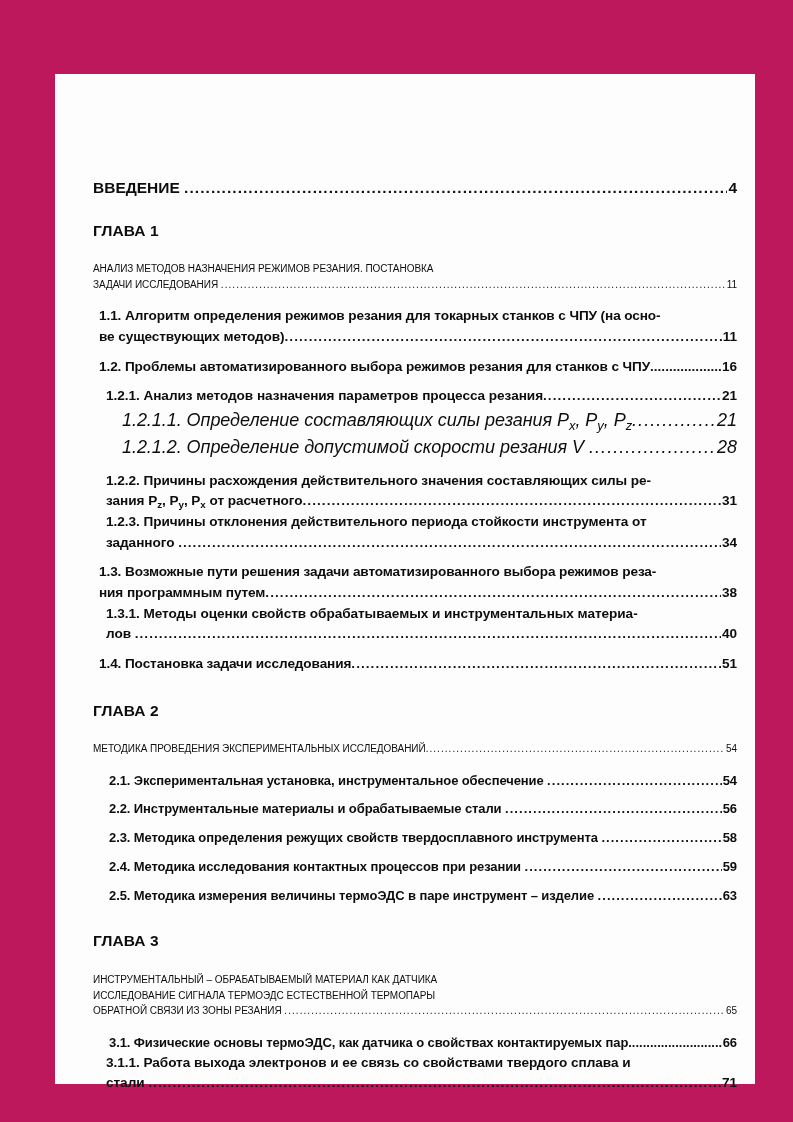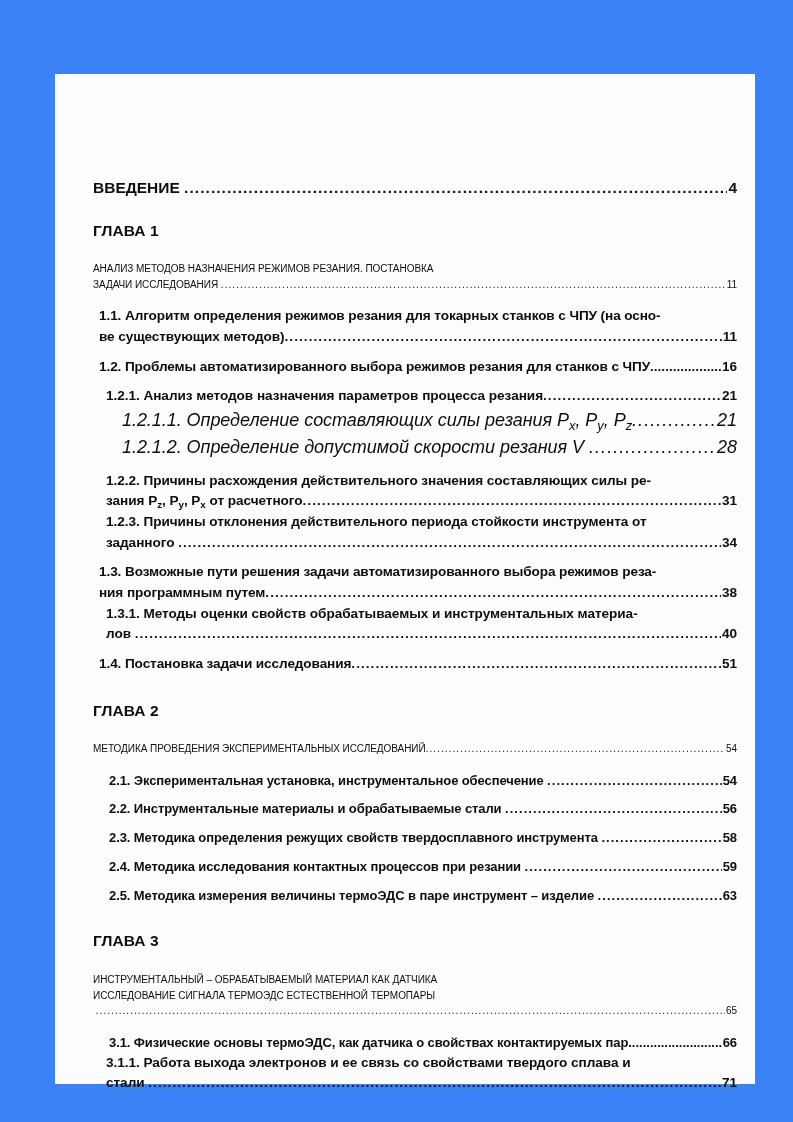--- a/index.html
+++ b/index.html
@@ -7,21 +7,21 @@
     margin: 0;
     padding: 0;
     background: #ffffff;
   }
 
   .page {
     position: relative;
     width: 793px;
     height: 1122px;
     margin: 0 auto;
-    background: #3b82f6;
+    background: #be185d;
     overflow: hidden;
     font-family: "Liberation Sans", sans-serif;
     color: #0d0d0d;
     -webkit-font-smoothing: none;
   }
 
   
   .scan-tint {
     position: absolute;
     left: 55px;
@@ -340,20 +340,21 @@
     <div class="gap-xl"></div>
 
     <div class="entry lvl-chapter-label">ГЛАВА 3</div>
 
     <div class="gap-lg"></div>
 
     <div class="entry lvl-chapter-title">
       <span class="wrapline">ИНСТРУМЕНТАЛЬНЫЙ – ОБРАБАТЫВАЕМЫЙ МАТЕРИАЛ КАК ДАТЧИКА</span>
       <span class="wrapline">ИССЛЕДОВАНИЕ СИГНАЛА ТЕРМОЭДС ЕСТЕСТВЕННОЙ ТЕРМОПАРЫ</span>
       <span class="lastline">
+        <span class="tail">ОБРАТНОЙ СВЯЗИ ИЗ ЗОНЫ РЕЗАНИЯ</span>
         <span class="tail">&nbsp;</span>
         <span class="leader">............................................................................................................................................................................................................................</span>
         <span class="pg">65</span>
       </span>
     </div>
 
     <div class="gap-md"></div>
 
     <div class="entry lvl-1-ind">
       <span class="lastline">

